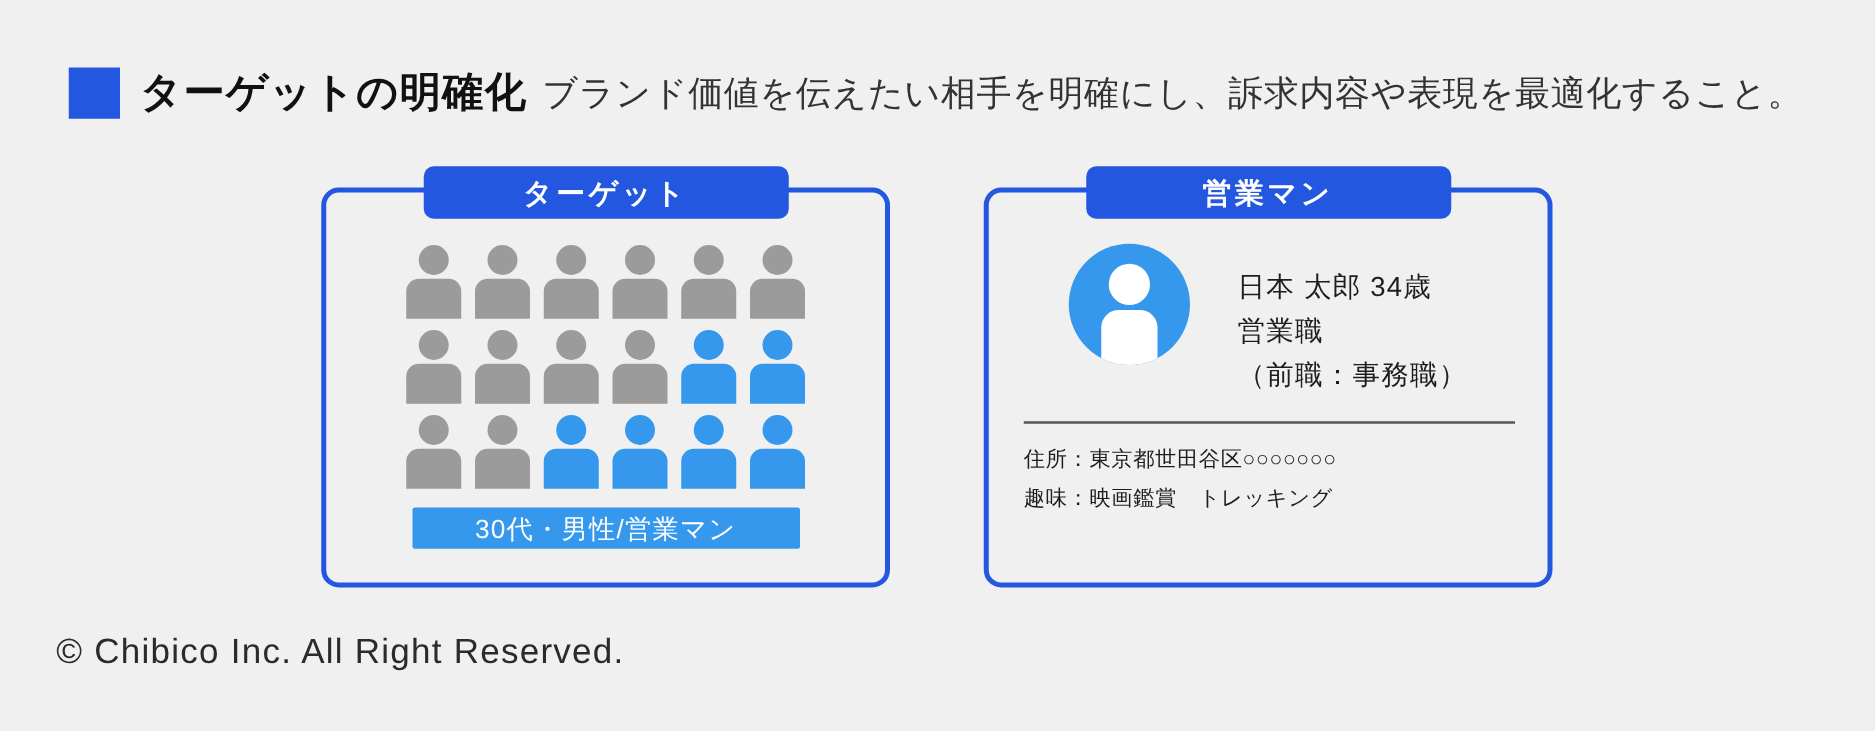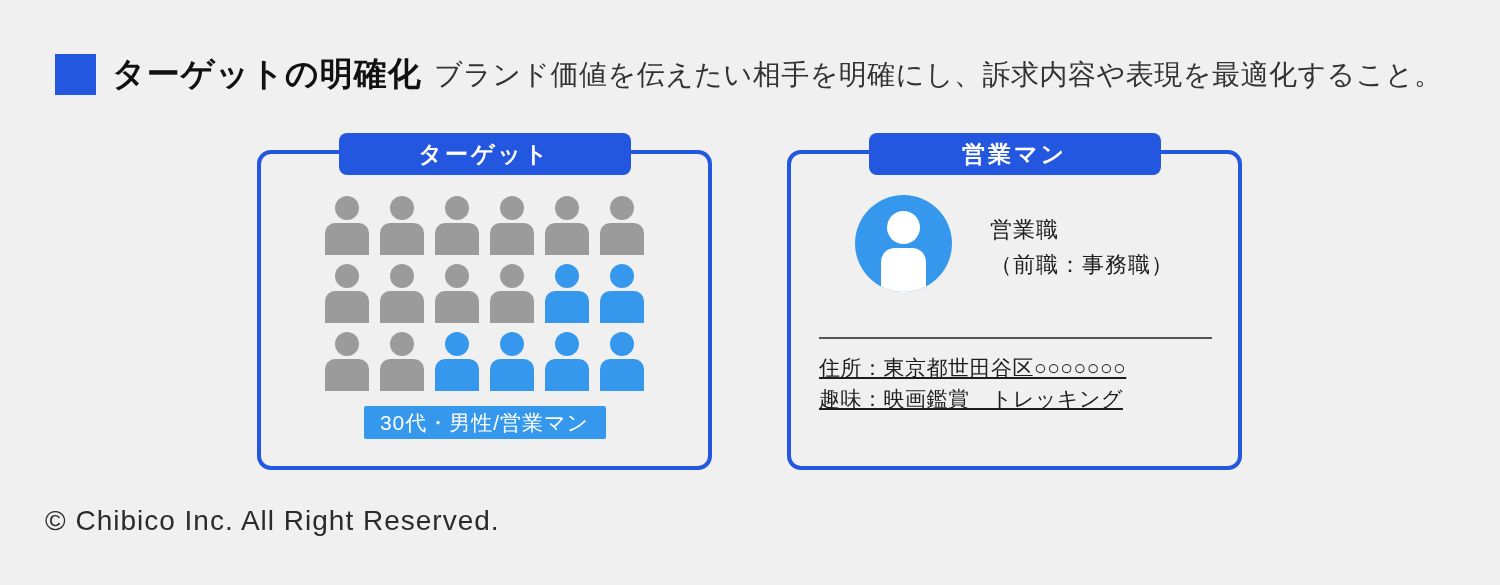--- a/index.html
+++ b/index.html
@@ -43,35 +43,35 @@
   .grid{position:absolute;top:42px;left:0;right:0;display:flex;flex-direction:column;align-items:center;gap:9px;}
   .grid-row{display:flex;gap:11px;}
   .person{width:44px;}
   .person .head{display:block;width:24px;height:24px;border-radius:50%;margin:0 auto;}
   .person .body{display:block;width:44px;height:32px;border-radius:10px 10px 0 0;margin-top:3px;}
   .person.gray .head,.person.gray .body{background:var(--gray);}
   .person.blue .head,.person.blue .body{background:var(--lightblue);}
 
   .caption{
     position:absolute;bottom:27px;left:50%;transform:translateX(-50%);
-    width:242px;height:33px;background:var(--lightblue);color:#fff;
+    width:310px;height:33px;background:var(--lightblue);color:#fff;
     font-size:21px;display:flex;align-items:center;justify-content:center;
     letter-spacing:1px;white-space:nowrap;border-radius:2px;
   }
 
   
   .avatar{
     position:absolute;top:41px;left:64px;width:97px;height:97px;border-radius:50%;
     background:var(--lightblue);overflow:hidden;
   }
   .avatar .a-head{position:absolute;top:16px;left:32px;width:33px;height:33px;border-radius:50%;background:#fff;}
   .avatar .a-body{position:absolute;top:53px;left:26px;width:45px;height:50px;border-radius:14px 14px 0 0;background:#fff;}
   .profile-lines{position:absolute;top:58px;left:199px;font-size:22px;line-height:35px;letter-spacing:1px;white-space:nowrap;}
   .divider{position:absolute;top:183px;left:28px;width:393px;border:none;border-top:2px solid #555;}
-  .details{position:absolute;top:199px;left:28px;font-size:21px;line-height:30.5px;letter-spacing:0.5px;white-space:nowrap;text-decoration:underline;}
+  .details{position:absolute;top:199px;left:28px;font-size:17px;line-height:30.5px;letter-spacing:0.5px;white-space:nowrap;}
 
   
   .footer{position:absolute;left:45px;top:505px;font-size:28px;color:#2b2b2b;letter-spacing:1px;white-space:nowrap;}
 </style>
 </head>
 <body>
 
 <div class="canvas">
 
   <div class="header">
@@ -165,20 +165,21 @@
     <div class="caption">30代・男性/営業マン</div>
   </section>
 
   <section class="panel right">
     <div class="tab">営業マン</div>
     <div class="avatar">
       <span class="a-head"></span>
       <span class="a-body"></span>
     </div>
     <div class="profile-lines">
+      <div>日本 太郎  34歳</div>
       <div>営業職</div>
       <div>（前職：事務職）</div>
     </div>
     <hr class="divider">
     <div class="details">
       <div>住所：東京都世田谷区○○○○○○○</div>
       <div>趣味：映画鑑賞　トレッキング</div>
     </div>
   </section>
 

